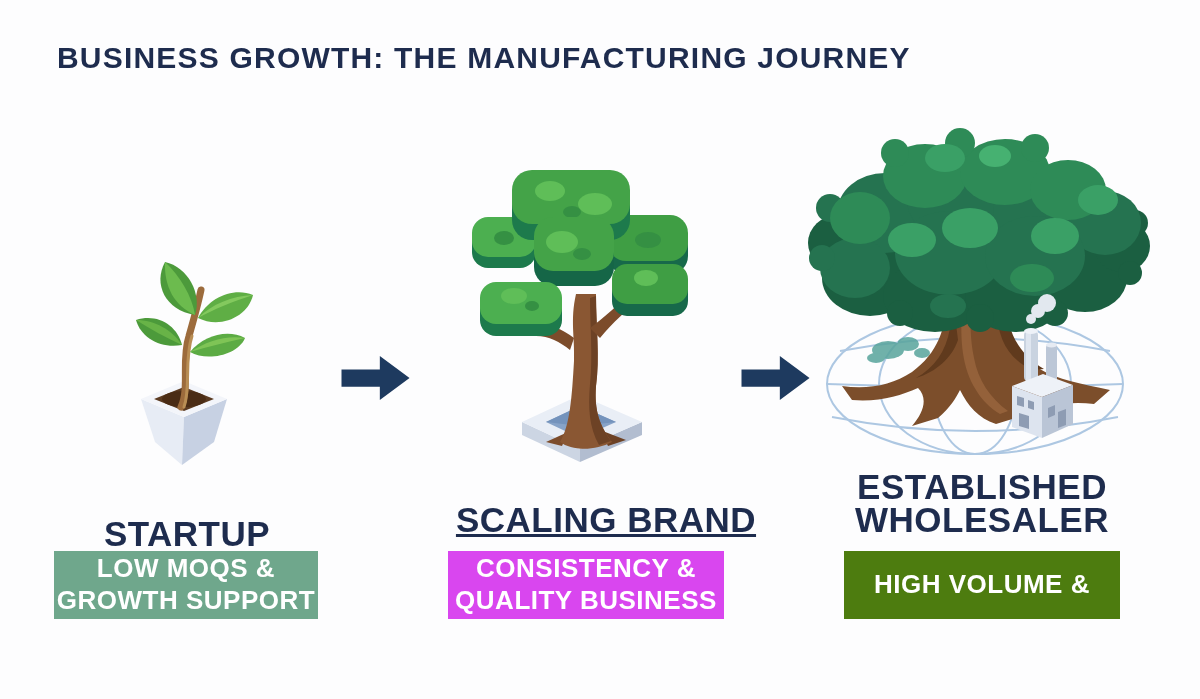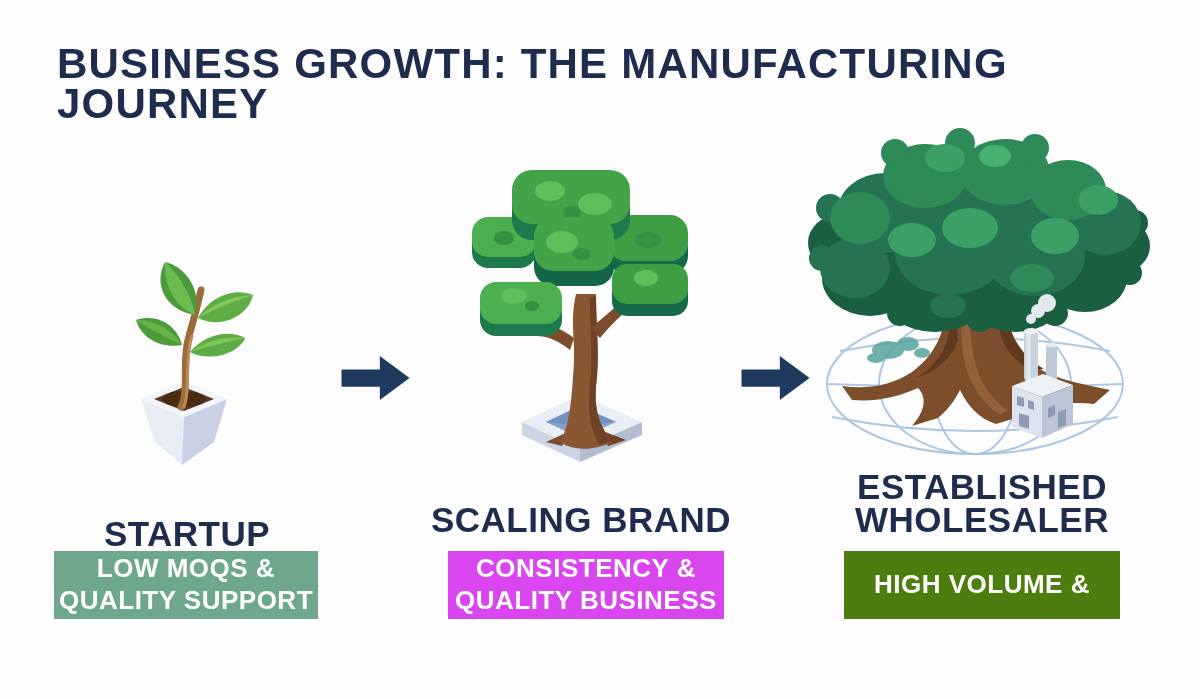--- a/index.html
+++ b/index.html
@@ -3,31 +3,31 @@
 <meta charset="utf-8">
 <style>
   html,body{margin:0;padding:0;background:#e9e9e9;}
   #canvas{
     position:relative;width:1200px;height:699px;margin:0 auto;
     background:#fdfdfe;overflow:hidden;
     font-family:"Liberation Sans",sans-serif;
   }
   .main-title{
     position:absolute;left:57px;top:44px;width:960px;
-    font-size:42px;font-weight:bold;letter-spacing:1.2px;line-height:0.95;
+    font-size:30px;font-weight:bold;letter-spacing:1.2px;line-height:0.95;
     color:#1e2c4e;
   }
   .illustration{position:absolute;}
   .arrow{position:absolute;width:72px;height:46px;}
   .stage-title{
     position:absolute;font-size:35px;font-weight:bold;letter-spacing:0.5px;
     color:#1e2c4e;text-align:center;line-height:0.95;
   }
   .stage-title.one{left:37px;top:503px;width:300px;margin-top:14px;}
-  .stage-title.two{left:428px;top:503px;width:306px;}
+  .stage-title.two{left:453px;top:503px;width:306px;text-decoration:underline;}
   .stage-title.three{left:832px;top:470px;width:300px;}
   .badge{
     position:absolute;top:551px;height:68px;color:#ffffff;
     display:flex;flex-direction:column;justify-content:center;align-items:center;
     font-size:26px;font-weight:bold;letter-spacing:0.5px;line-height:1.22;
     text-align:center;
   }
   .badge.one{left:54px;width:264px;background:#6fa78c;}
   .badge.two{left:448px;width:276px;background:#d946ef;}
   .badge.three{left:844px;width:276px;background:#4d7c0f;text-align:right;}
@@ -210,21 +210,21 @@
       </g>
     </g>
   </svg>
 
   <div class="stage-title one">STARTUP</div>
   <div class="stage-title two">SCALING BRAND</div>
   <div class="stage-title three">ESTABLISHED WHOLESALER</div>
 
   <div class="badge one">
     <div>LOW MOQS &amp;</div>
-    <div>QUALITY SUPPORT</div>
+    <div>GROWTH SUPPORT</div>
   </div>
   <div class="badge two">
     <div>CONSISTENCY &amp;</div>
     <div>QUALITY BUSINESS</div>
   </div>
   <div class="badge three">
     <div>HIGH VOLUME &amp;</div>
   </div>
 
 </div>

